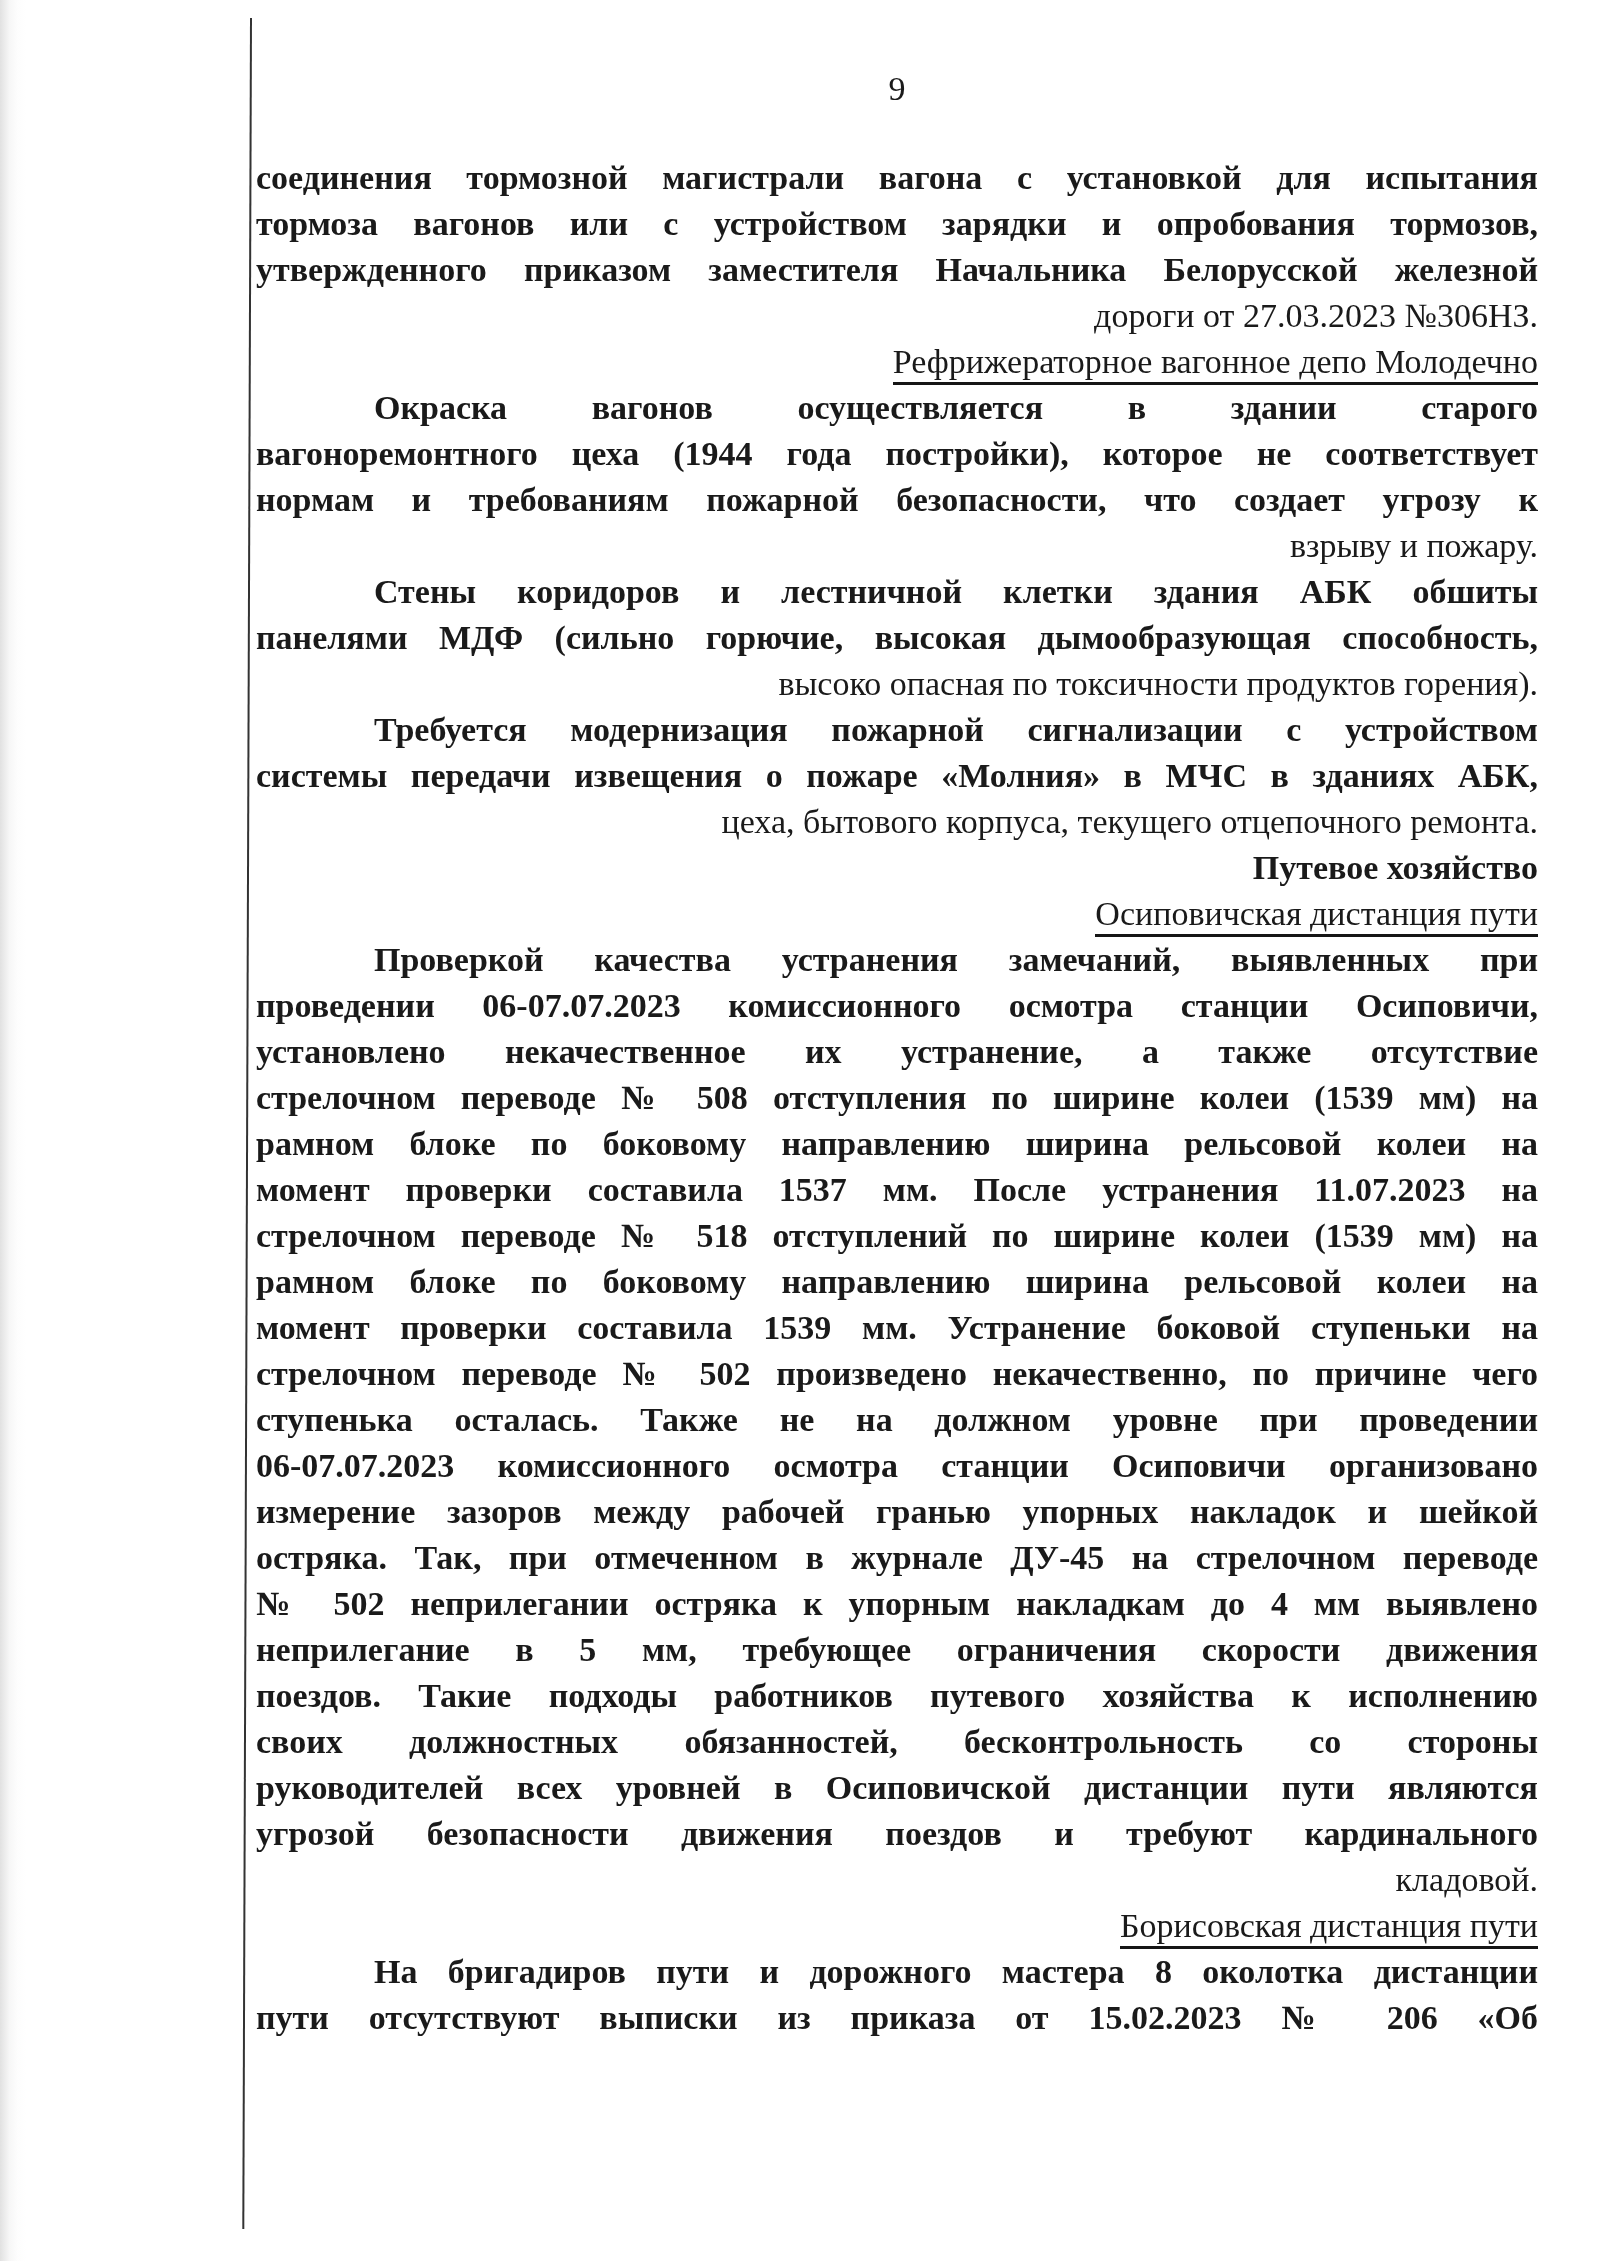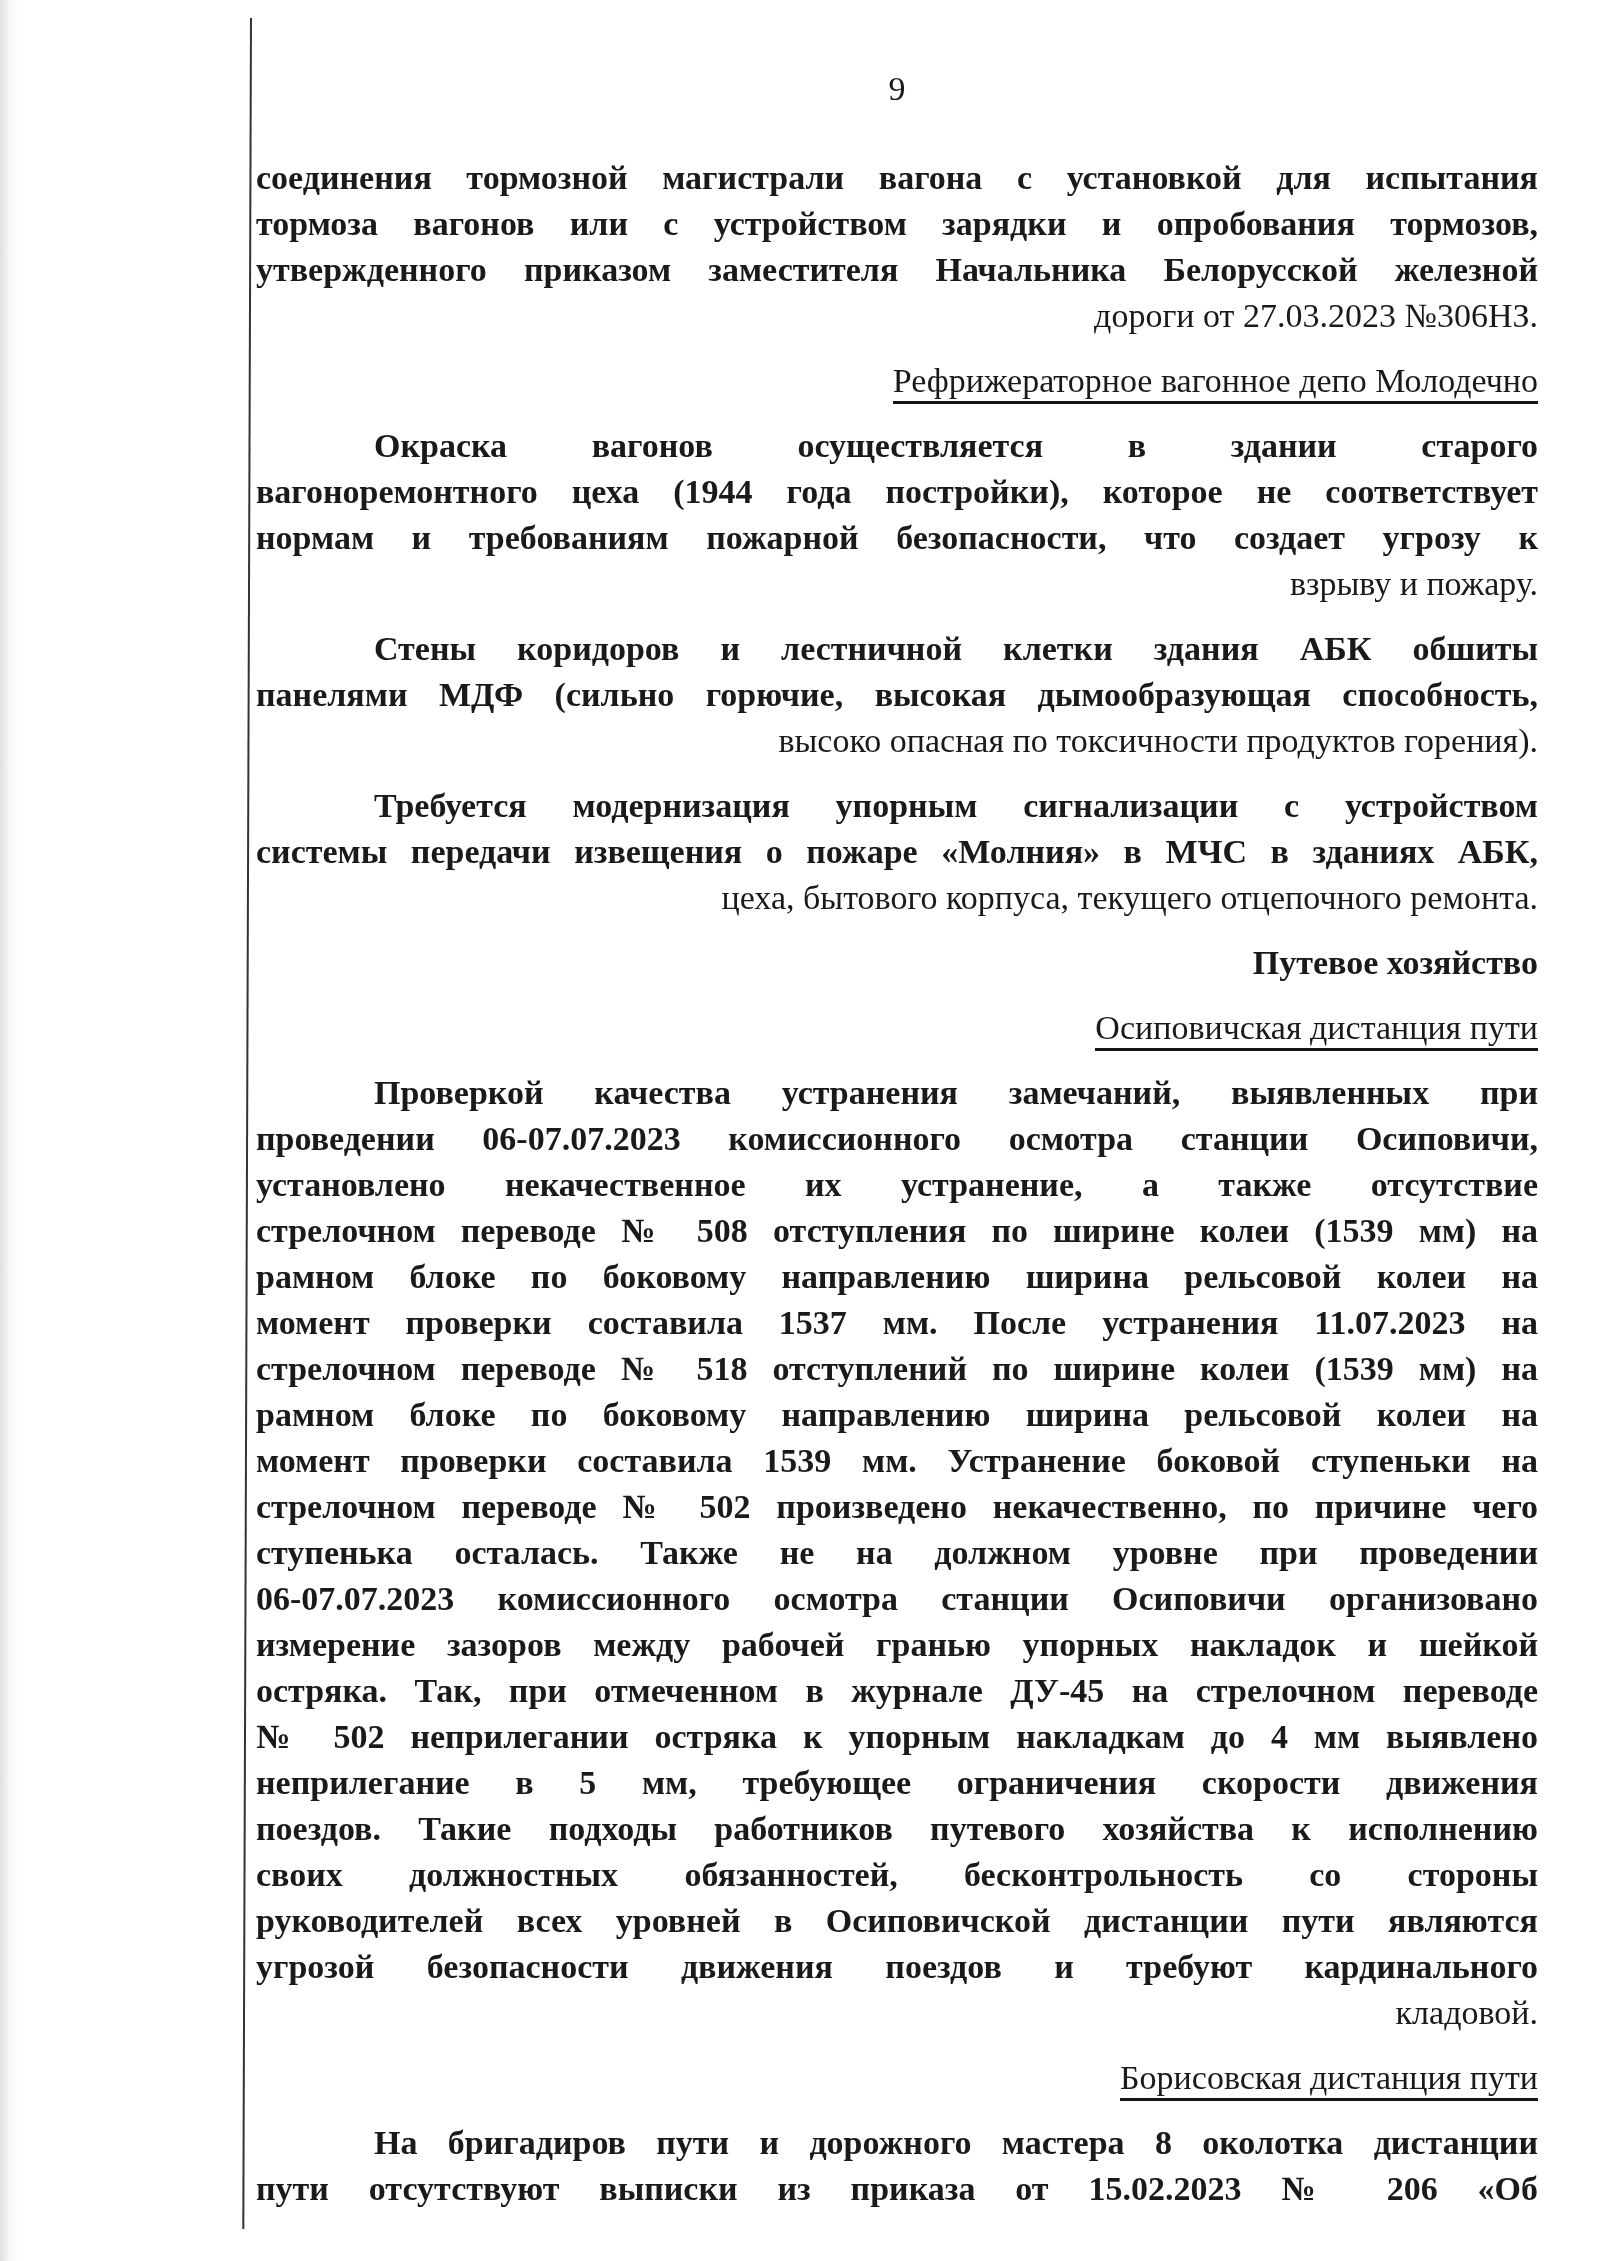--- a/index.html
+++ b/index.html
@@ -62,21 +62,20 @@
     overflow: hidden;
     white-space: normal;
   }
   .line.jl {
     text-align: justify;
     text-align-last: justify;
     font-weight: bold;
   }
   .line.ind {
     text-indent: 118px;
-    margin-top: 19px;
   }
   .line .u {
     border-bottom: 4.5px solid #151515;
     padding-bottom: 1.9px;
   }
   .line .b {
     font-weight: bold;
   }
 </style>
 </head>
@@ -93,21 +92,21 @@
         <div class="line jl">утвержденного приказом заместителя Начальника Белорусской железной</div>
         <div class="line">дороги от 27.03.2023 №306НЗ.</div>
         <div class="line ind"><span class="u">Рефрижераторное вагонное депо Молодечно</span></div>
         <div class="line jl ind">Окраска вагонов осуществляется в здании старого</div>
         <div class="line jl">вагоноремонтного цеха (1944 года постройки), которое не соответствует</div>
         <div class="line jl">нормам и требованиям пожарной безопасности, что создает угрозу к</div>
         <div class="line">взрыву и пожару.</div>
         <div class="line jl ind">Стены коридоров и лестничной клетки здания АБК обшиты</div>
         <div class="line jl">панелями МДФ (сильно горючие, высокая дымообразующая способность,</div>
         <div class="line">высоко опасная по токсичности продуктов горения).</div>
-        <div class="line jl ind">Требуется модернизация упорным сигнализации с устройством</div>
+        <div class="line jl ind">Требуется модернизация пожарной сигнализации с устройством</div>
         <div class="line jl">системы передачи извещения о пожаре «Молния» в МЧС в зданиях АБК,</div>
         <div class="line">цеха, бытового корпуса, текущего отцепочного ремонта.</div>
         <div class="line ind"><span class=" b">Путевое хозяйство</span></div>
         <div class="line ind"><span class="u">Осиповичская дистанция пути</span></div>
         <div class="line jl ind">Проверкой качества устранения замечаний, выявленных при</div>
         <div class="line jl">проведении 06-07.07.2023 комиссионного осмотра станции Осиповичи,</div>
         <div class="line jl">установлено некачественное их устранение, а также отсутствие</div>
         <div class="line jl">стрелочном переводе № 508 отступления по ширине колеи (1539 мм) на</div>
         <div class="line jl">рамном блоке по боковому направлению ширина рельсовой колеи на</div>
         <div class="line jl">момент проверки составила 1537 мм. После устранения 11.07.2023 на</div>

